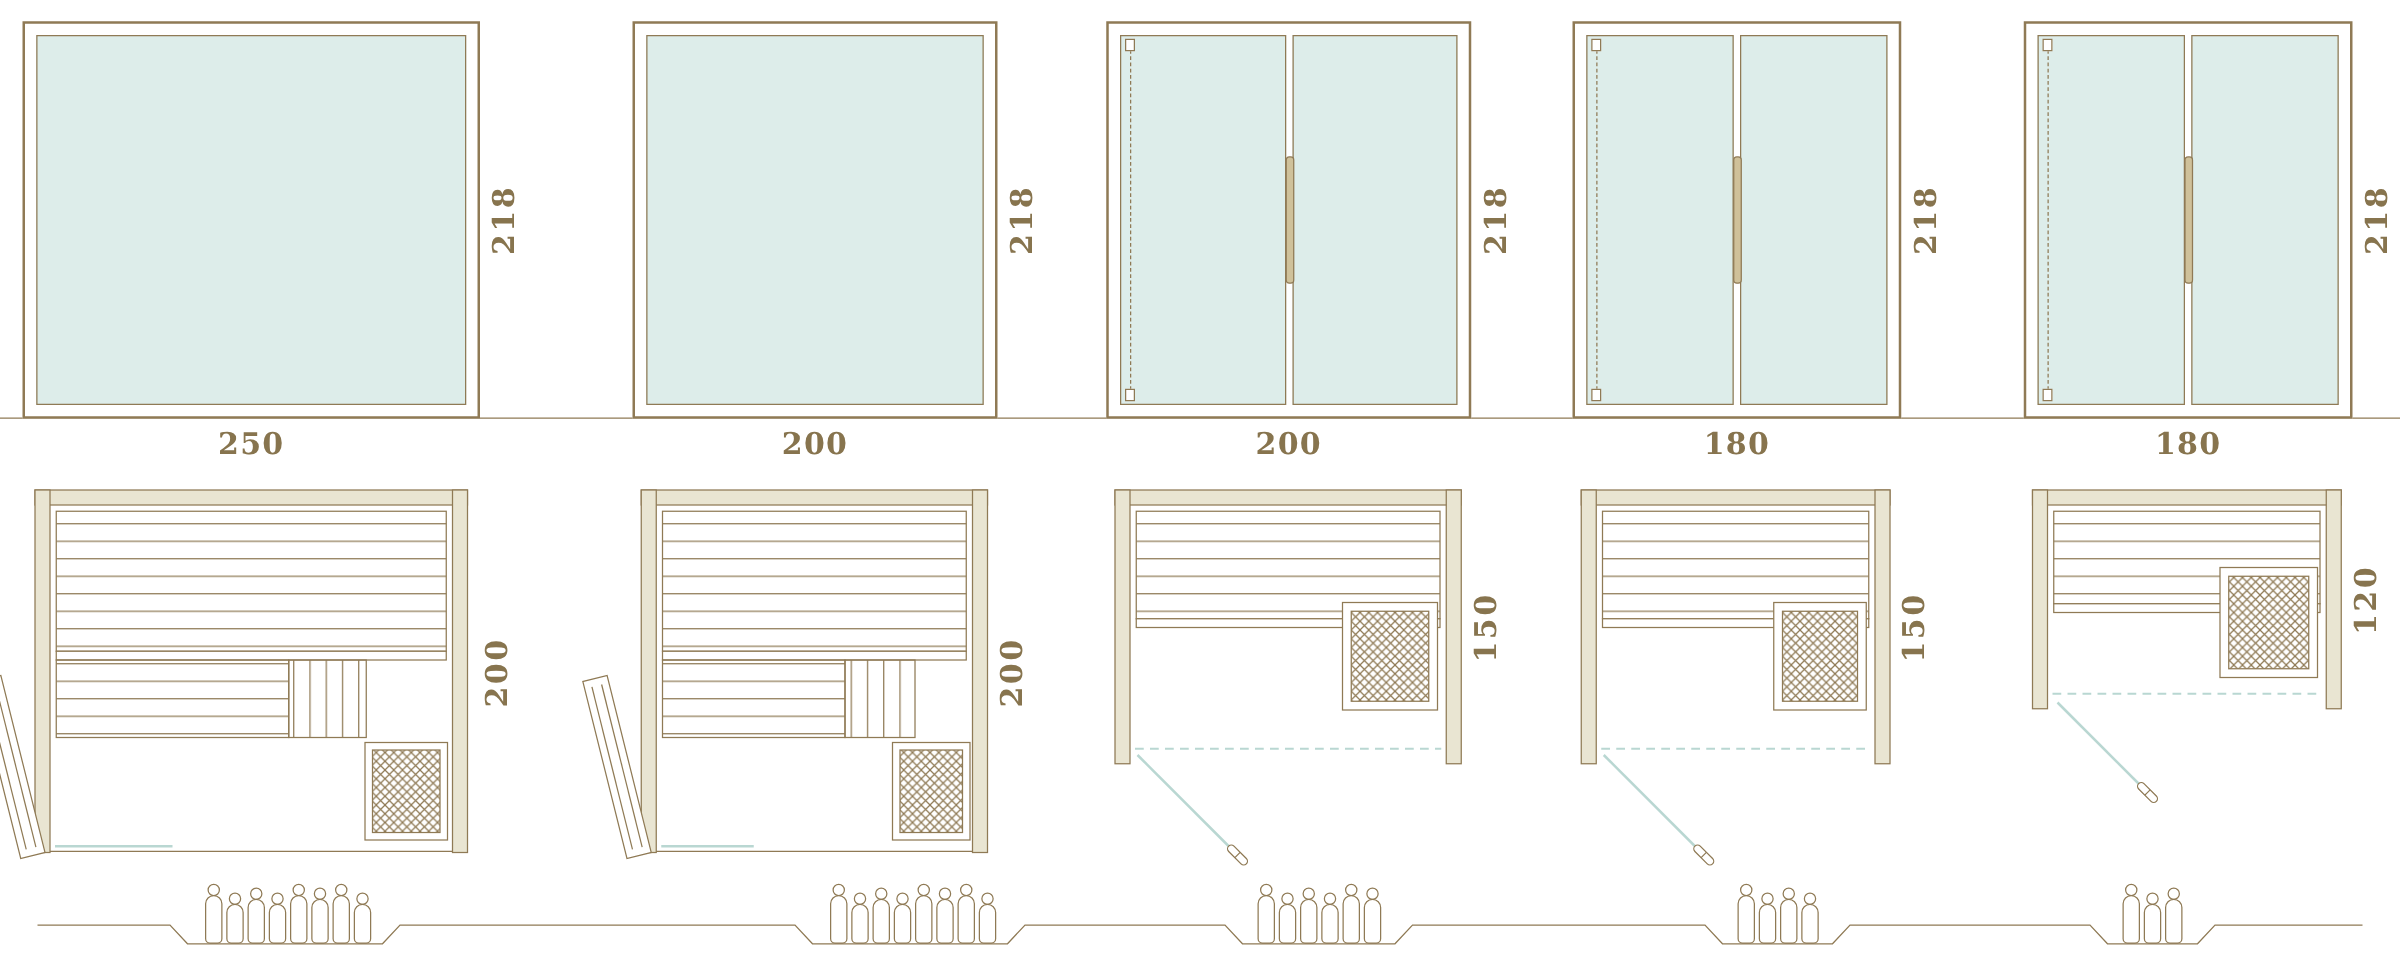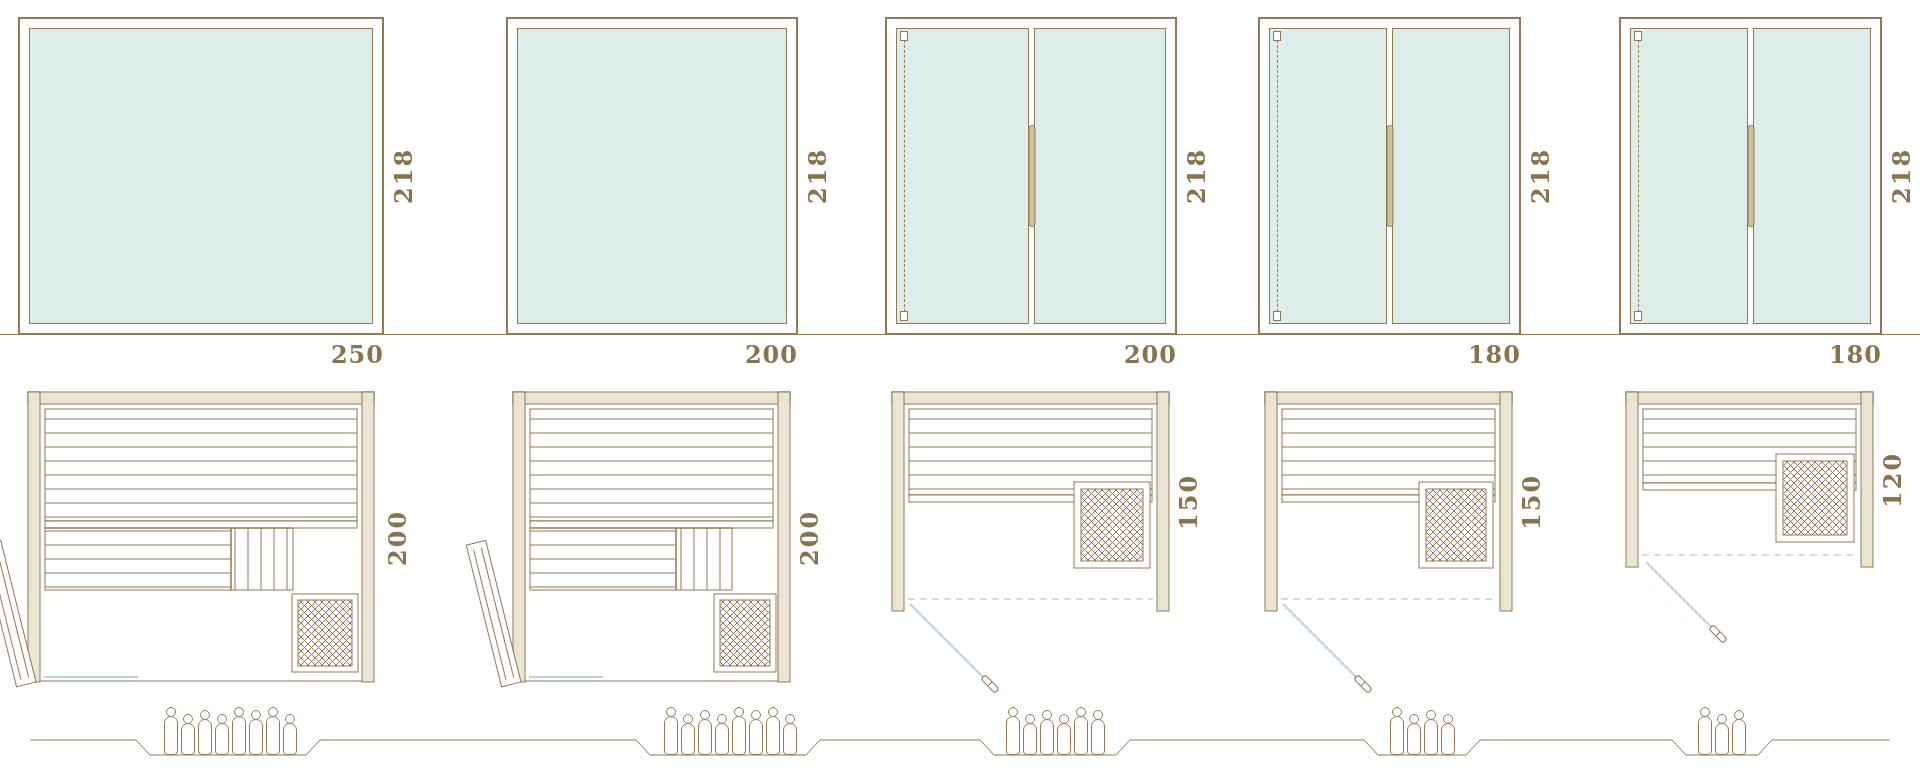--- a/index.html
+++ b/index.html
@@ -26,21 +26,21 @@
   .hinge-line{position:absolute;left:7px;top:6px;bottom:6px;border-left:1px dashed var(--line);}
   .hinge{position:absolute;left:3px;width:8px;height:10px;border:1px solid var(--line);
          background:#fff;box-sizing:border-box;}
   .hinge-top{top:2px;}
   .hinge-bottom{bottom:2px;}
   .handle{position:absolute;left:-3px;top:50%;transform:translate(-50%,-50%);
           width:7px;height:102px;background:#cfc19a;border:1px solid var(--line);
           border-radius:3px;box-sizing:border-box;}
 
   
-  .dim-h{position:absolute;text-align:right;font-weight:bold;font-size:24px;
+  .dim-h{position:absolute;text-align:center;font-weight:bold;font-size:24px;
          color:var(--text);letter-spacing:1px;}
   .dim-v{position:absolute;display:flex;align-items:center;justify-content:center;
          writing-mode:vertical-rl;transform:rotate(180deg);font-weight:bold;font-size:24px;
          color:var(--text);letter-spacing:2px;width:26px;}
 
   
   .plan{position:absolute;}
   .wall{fill:var(--wall);stroke:var(--line);stroke-width:1;}
   .ln{stroke:var(--line);stroke-width:1;}
   .pl{stroke:var(--line);stroke-width:1;fill:none;}

